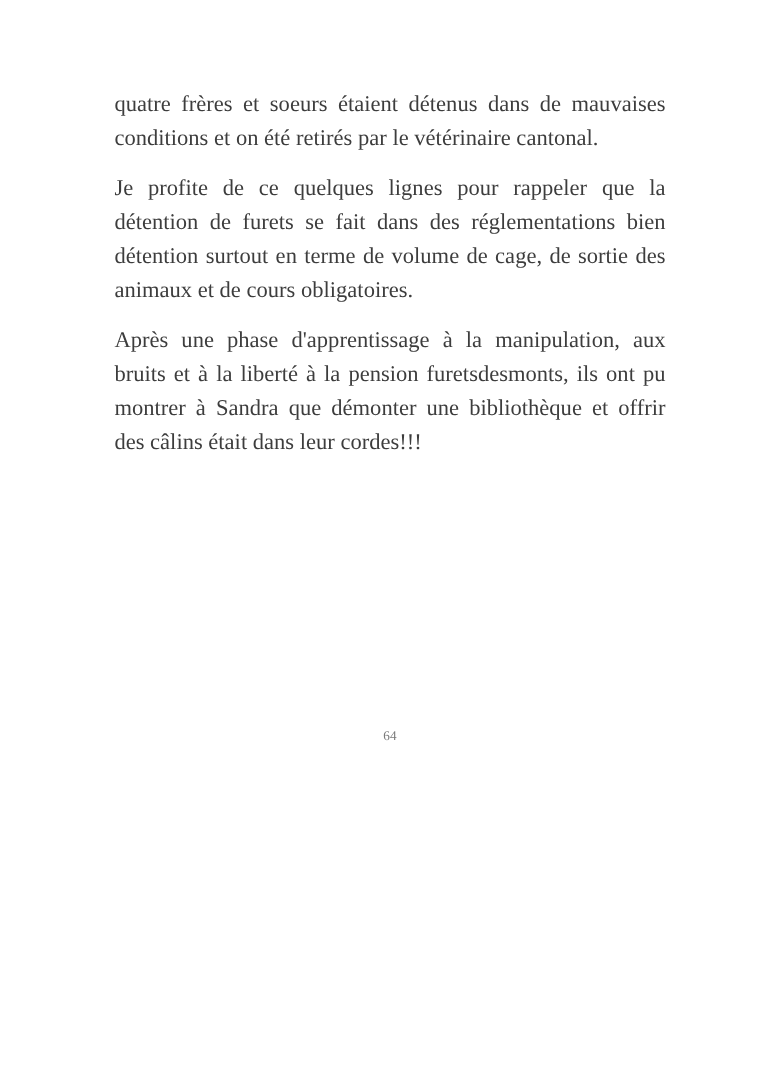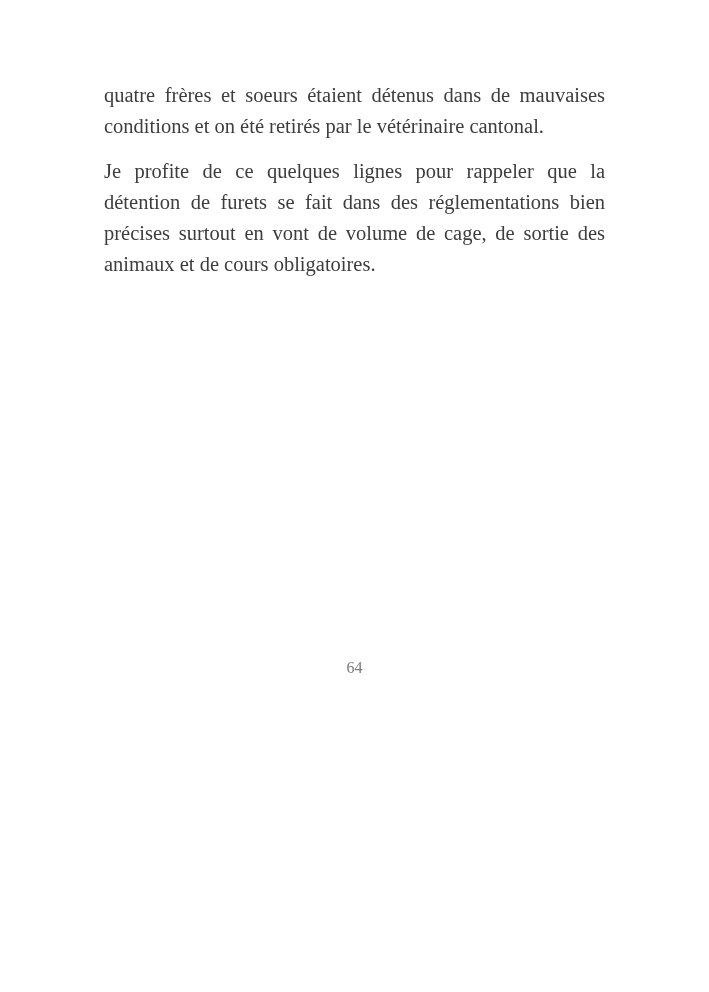--- a/index.html
+++ b/index.html
@@ -28,26 +28,27 @@
     color: #3d3d3d;
     text-align: justify;
     text-justify: inter-word;
   }
   .page-number {
     position: absolute;
     bottom: 36px;
     left: 0;
     width: 100%;
     text-align: center;
-    font-size: 16px;
+    font-size: 12px;
     color: #7a7a7a;
   }
 </style>
 </head>
 <body>
 
 <div class="page">
   <div class="text-block">
     <p>quatre frères et soeurs étaient détenus dans de mauvaises conditions et on été retirés par le vétérinaire cantonal.</p>
-    <p>Je profite de ce quelques lignes pour rappeler que la détention de furets se fait dans des réglementations bien précises surtout en vont de volume de cage, de sortie des animaux et de cours obligatoires.</p>
+    <p>Je profite de ce quelques lignes pour rappeler que la détention de furets se fait dans des réglementations bien détention surtout en terme de volume de cage, de sortie des animaux et de cours obligatoires.</p>
+    <p>Après une phase d'apprentissage à la manipulation, aux bruits et à la liberté à la pension furetsdesmonts, ils ont pu montrer à Sandra que démonter une bibliothèque et offrir des câlins était dans leur cordes!!!</p>
   </div>
   <div class="page-number">64</div>
 </div>
 
 </body></html>

